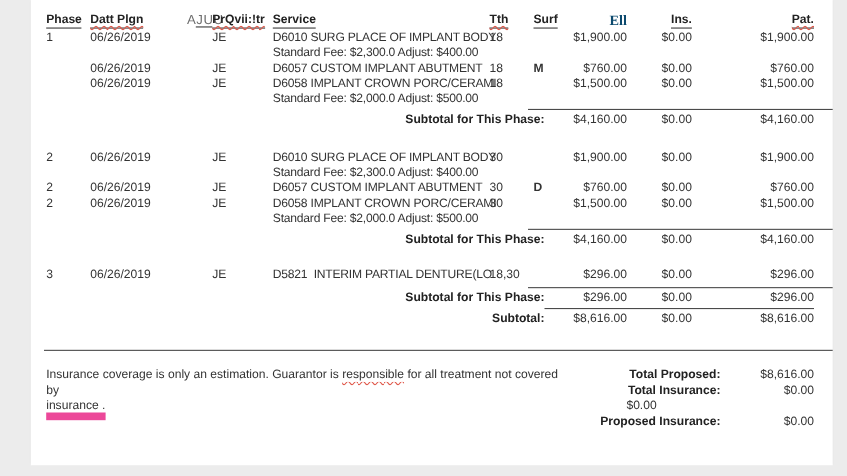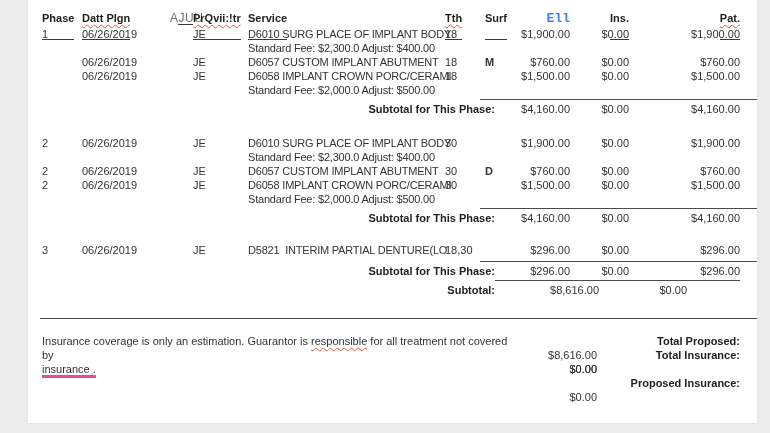--- a/index.html
+++ b/index.html
@@ -18,54 +18,54 @@
     display:grid;
     grid-template-columns:40px 111px 55px 195px 38px 30px 59px 59px 111px;
     height:14px;line-height:14px;white-space:nowrap;
   }
   .c{overflow:visible;}
   .r{text-align:right;}
   .svc{white-space:pre;letter-spacing:-0.2px;}
   .tth{padding-left:2px;}
   .srf{padding-left:4px;font-weight:bold;}
   .thead{height:15px;line-height:13px;font-weight:bold;color:#222;position:relative;}
-  .hu{display:inline-block;border-bottom:1px solid #3a3a3a;line-height:12px;padding-bottom:15px;}
+  .hu{display:inline-block;border-bottom:1px solid #3a3a3a;line-height:12px;padding-bottom:1px;}
   .sq{
     text-decoration-line:underline;
     text-decoration-style:wavy;
     text-decoration-color:#e0584a;
     text-decoration-thickness:1px;
     text-underline-offset:2px;
   }
-  .fee-hdr{font-family:Liberation Mono, monospace;font-size:13px;font-weight:bold;color:#3b82f6;}
+  .fee-hdr{font-family:Liberation Serif, serif;font-size:13px;font-weight:bold;color:#0c4a6e;}
   .ajuu{
     position:absolute;left:128px;top:0;font-weight:normal;color:#6e6e6e;
     font-size:12px;letter-spacing:.5px;
   }
   .prov-hdr{position:relative;}
   .hdr-ext{position:absolute;left:-15px;top:12px;width:15px;border-top:1px solid #3a3a3a;}
   .note-row{height:14px;line-height:14px;margin-left:206px;white-space:pre;letter-spacing:-0.2px;}
   .subtotal{
     position:relative;margin-top:2px;padding-top:3px;height:14px;line-height:14px;
     display:grid;grid-template-columns:453px 75px 59px 111px;
   }
   .subtotal .lbl{font-weight:bold;color:#222;text-align:right;}
   .phase-rule{position:absolute;left:438px;top:0;width:277px;border-top:1px solid #4a4a4a;}
   .grand-rule{position:absolute;left:453px;top:0;width:245px;border-top:1px solid #4a4a4a;}
   .gap20{margin-top:20px;}
   .gap18{margin-top:18px;}
   .subtotal.m4{margin-top:4px;}
-  .subtotal.m32{gap:29px;}
+  .subtotal.m32{}
   .footer{margin-top:21px;position:relative;padding-top:16px;}
   .footer-rule{position:absolute;left:-2px;top:0;width:717px;border-top:1px solid #4a4a4a;}
   .footer-flex{display:flex;}
   .disclaimer{width:470px;line-height:14px;}
-  .link{border-bottom:3px solid #ec4899;padding-bottom:0px;}
+  .link{border-bottom:7px solid #ec4899;padding-bottom:0px;}
   .totals{flex:1;}
-  .total-row{display:flex;height:14px;line-height:14px;flex-direction:column;}
+  .total-row{display:flex;height:14px;line-height:14px;}
   .total-row .tl{flex:1;text-align:right;font-weight:bold;color:#222;}
   .total-row .tv{width:85px;text-align:right;}
 </style>
 </head>
 <body>
 
 <div class="page">
 <div class="content">
 
   <div class="row thead">

